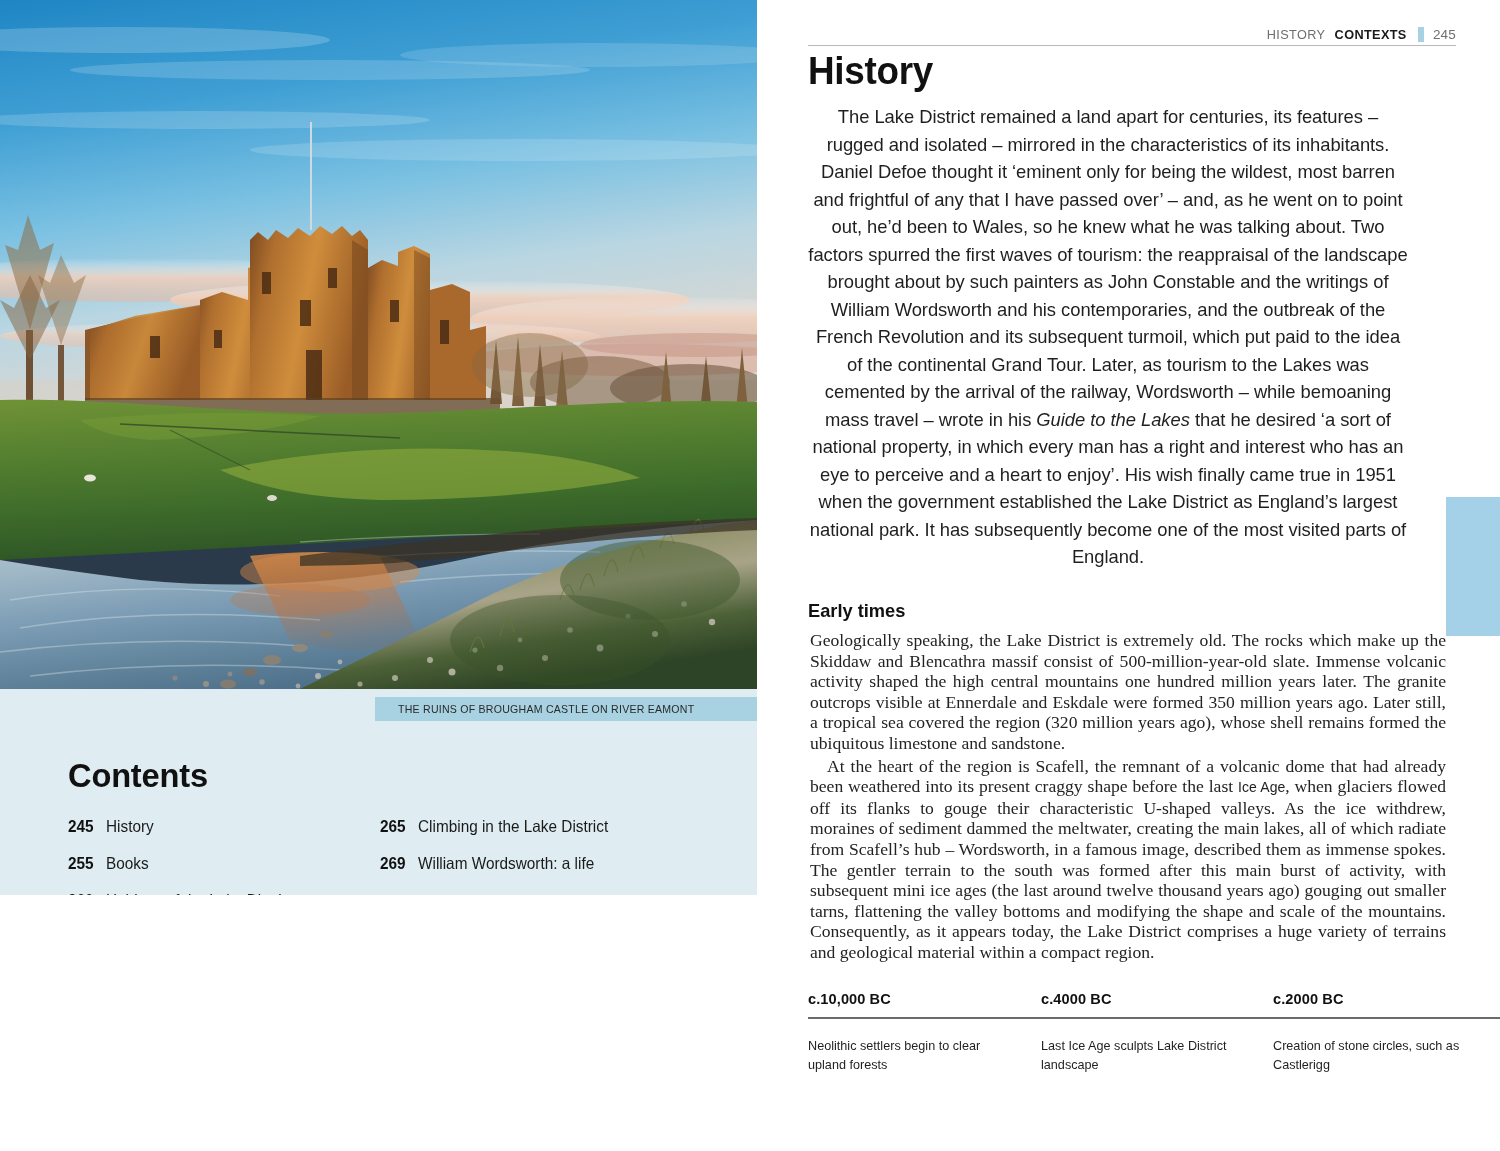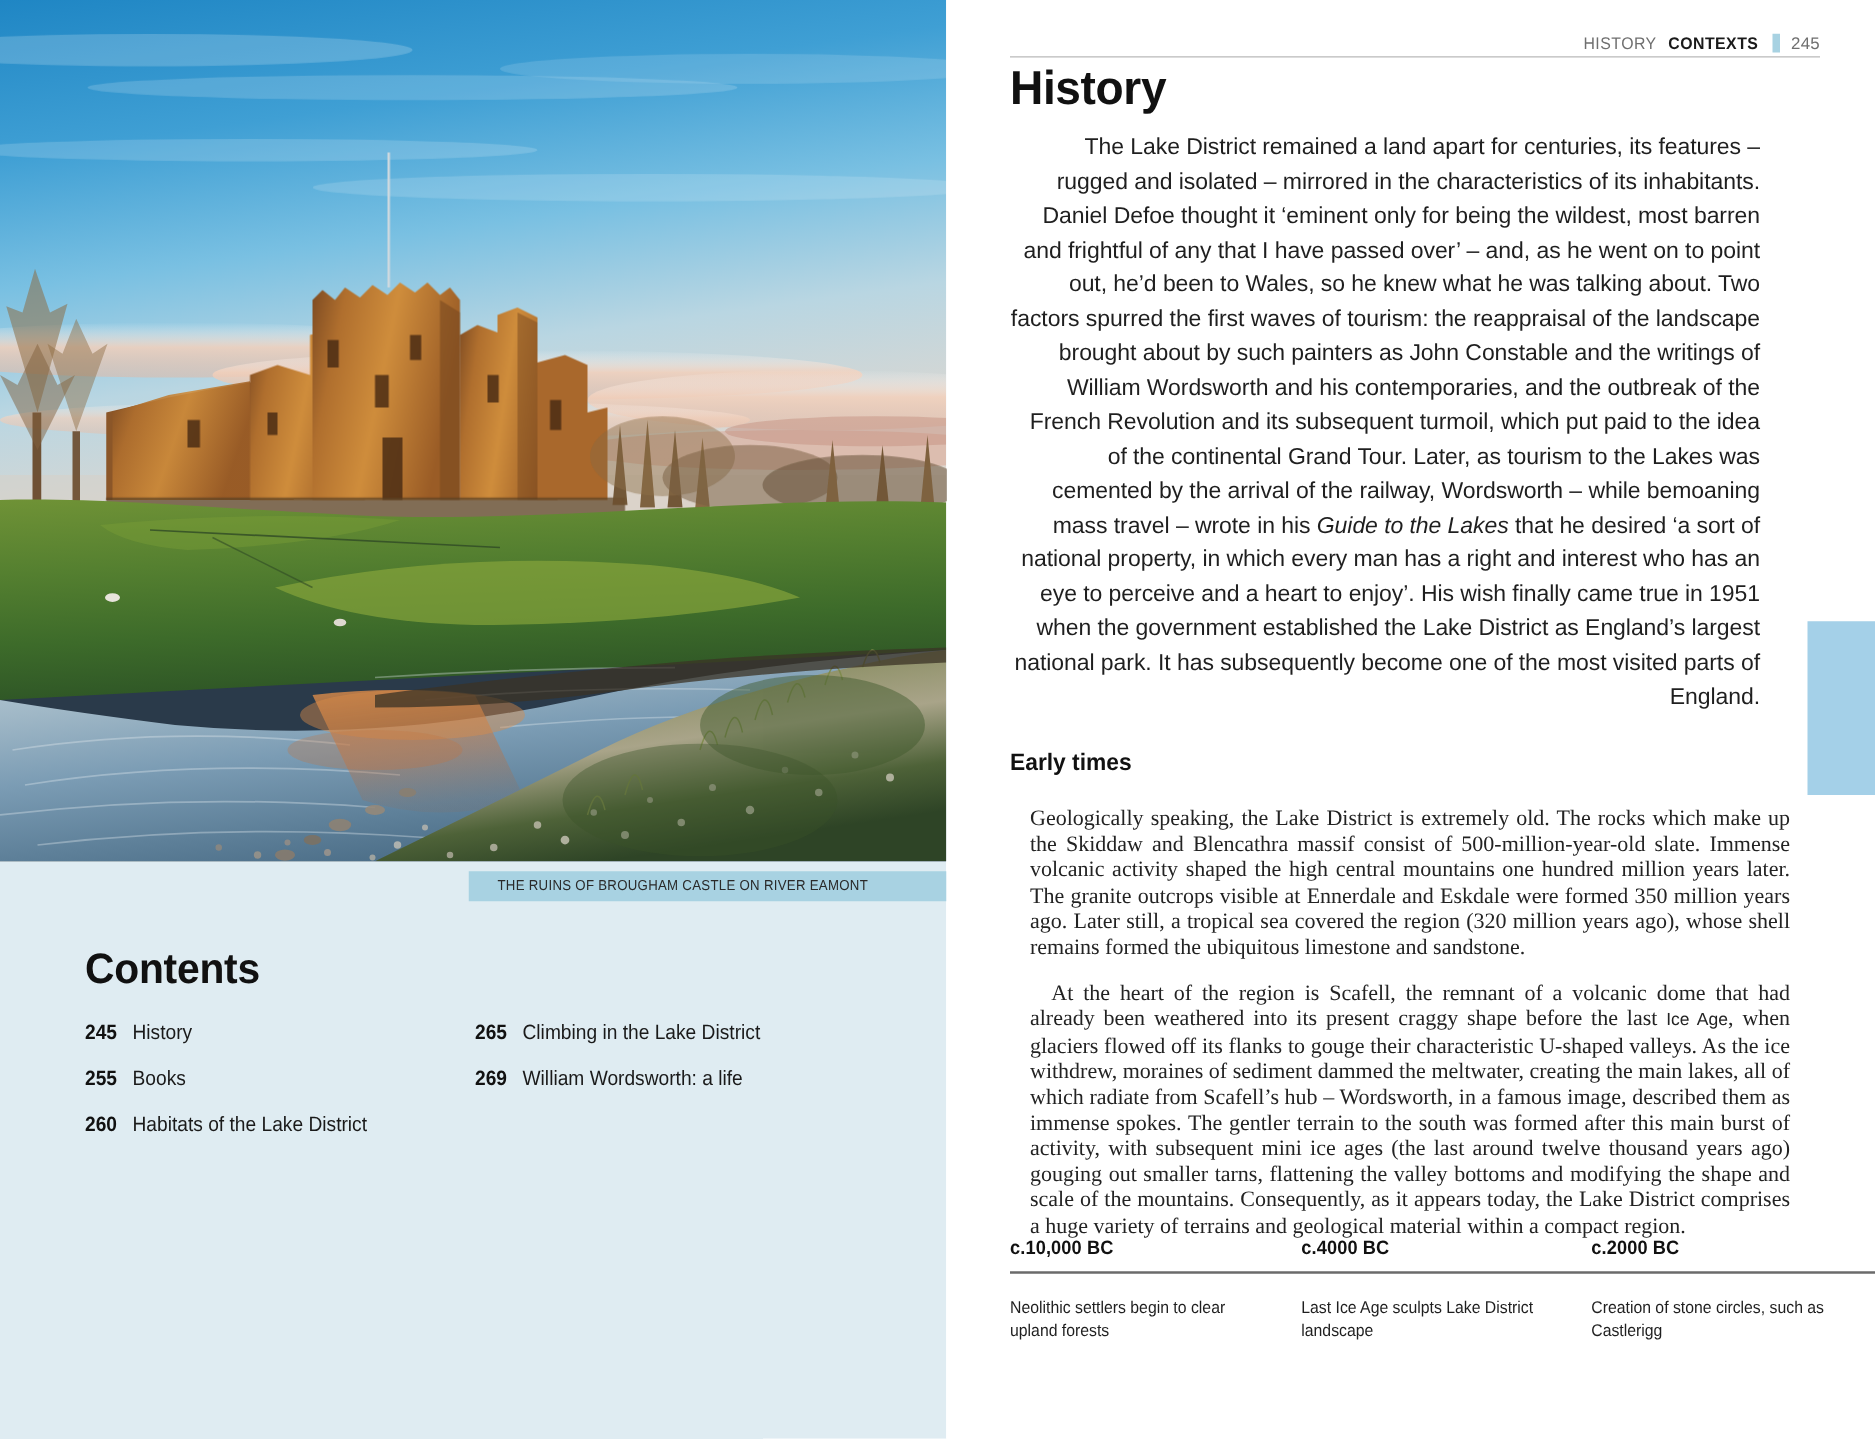--- a/index.html
+++ b/index.html
@@ -22,21 +22,21 @@
     width: 1500px;
     height: 1151px;
     background: #ffffff;
   }
 
   
   .left-page {
     position: absolute;
     left: 0; top: 0;
     width: 757px;
-    height: 1151px;
+    height: 895px;
     background: #dfecf2;
     overflow: hidden;
   }
 
   
   .photo {
     position: absolute;
     left: 0; top: 0;
     width: 757px;
     height: 689px;
@@ -189,21 +189,21 @@
   
   .intro {
     position: absolute;
     left: 51px;
     top: 103px;
     width: 600px;
     font-size: 18.4px;
     line-height: 27.5px;
     color: #1f1f1f;
     font-weight: 400;
-    text-align: right;
+    text-align: center;
     letter-spacing: -0.05px;
   }
   .intro i { font-style: italic; }
 
   
   .section-head {
     position: absolute;
     left: 51px;
     top: 600px;
     font-size: 19px;
@@ -218,21 +218,21 @@
     position: absolute;
     left: 51px;
     top: 628px;
     width: 640px;
     font-family: "Liberation Serif", serif;
     font-size: 17.6px;
     line-height: 20.6px;
     color: #232323;
     text-align: justify;
   }
-  .body-serif p { margin: 16px; }
+  .body-serif p { margin: 2px; }
   .body-serif p.indent { text-indent: 17px; }
   .body-serif b { font-family: "Liberation Sans", sans-serif; font-size: 14px; font-weight: normal; }
 
   
   .timeline {
     position: absolute;
     left: 51px;
     top: 990px;
     width: 698px;
   }

